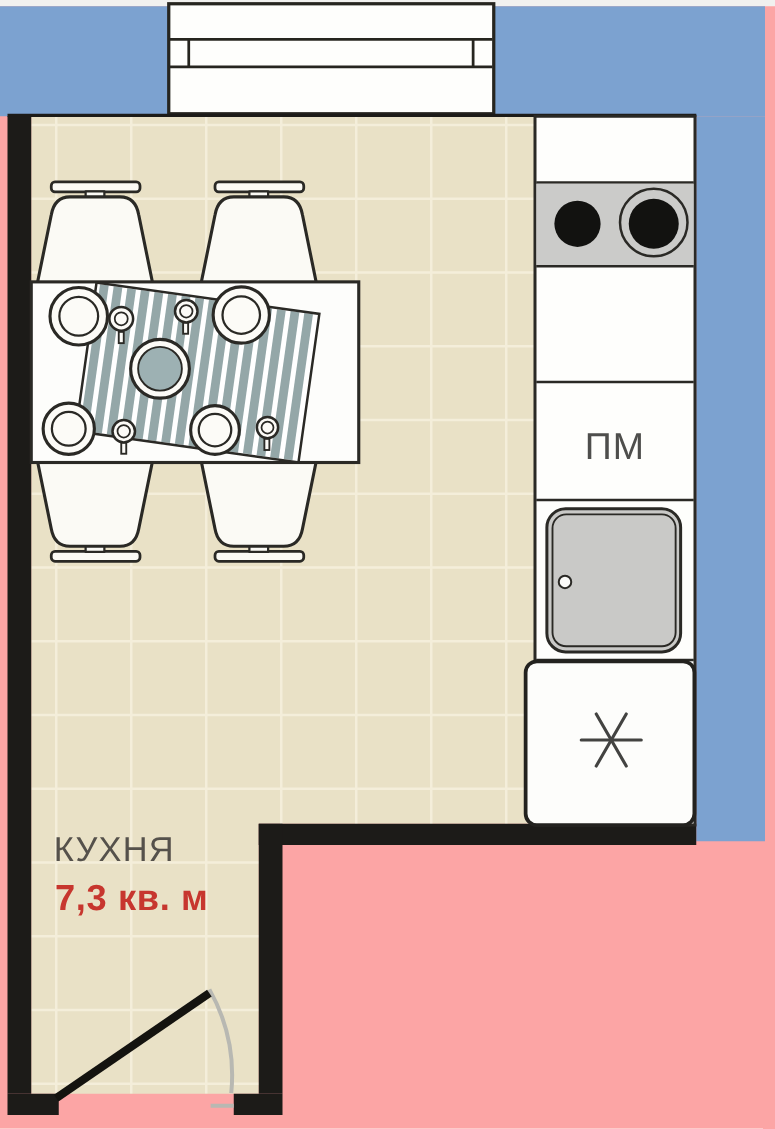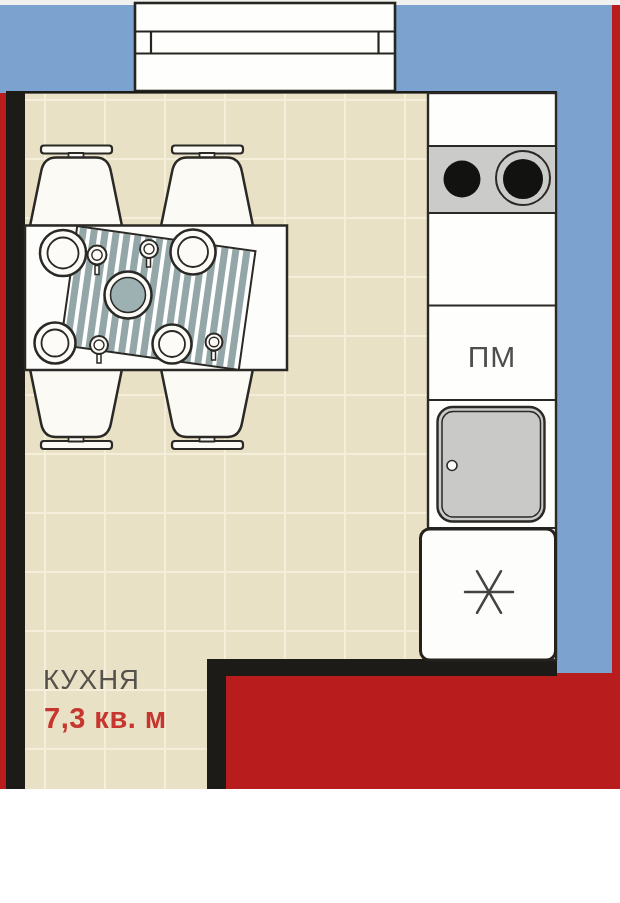--- a/index.html
+++ b/index.html
@@ -1,19 +1,19 @@
 <!DOCTYPE html>
 <html><head>
 <meta charset="utf-8">
 <style>
   html,body{margin:0;padding:0;background:#ffffff;}
   .stage{
     position:relative;
-    width:620px;height:789px;
-    background:#b91c1c;
+    width:620px;height:903px;
+    background:#fca5a5;
     overflow:hidden;
     font-family:"Liberation Sans", sans-serif;
   }
   svg{display:block;}
   text{font-family:"Liberation Sans", sans-serif;}
 </style>
 </head>
 <body>
 
 <div class="stage">

